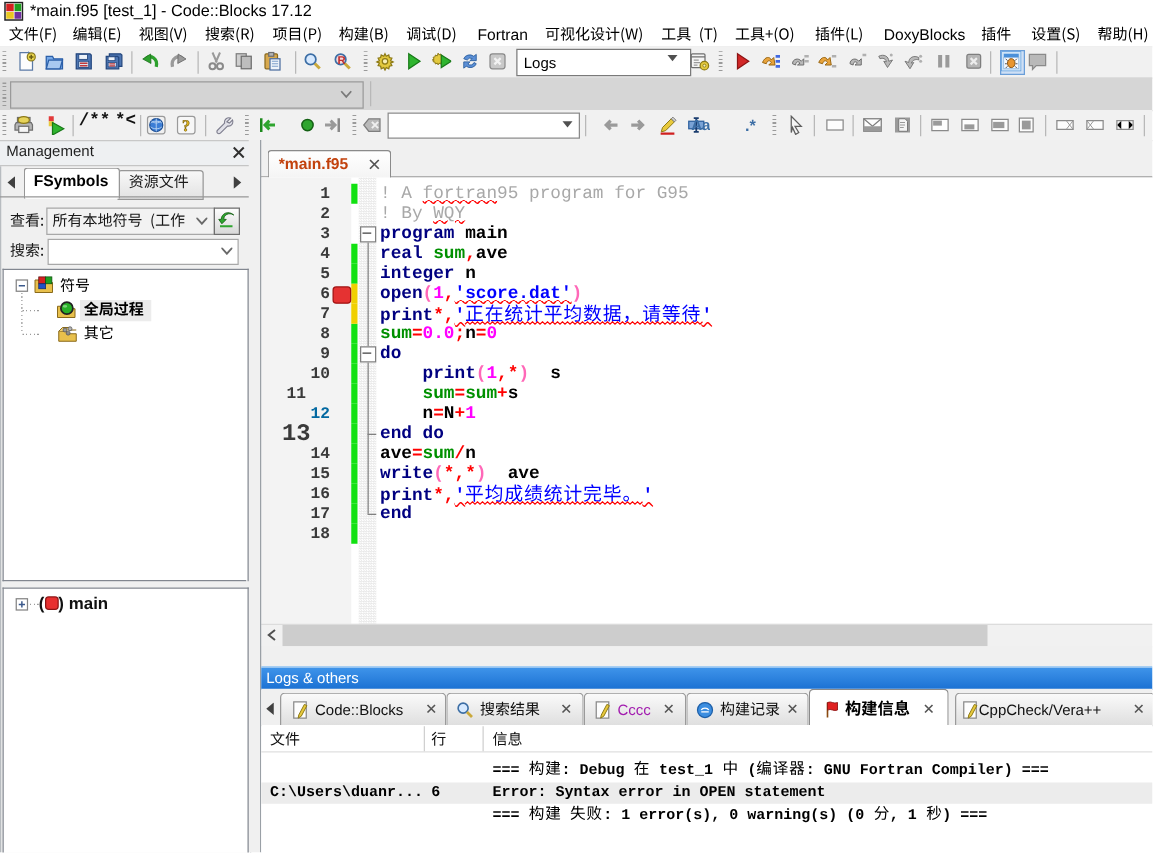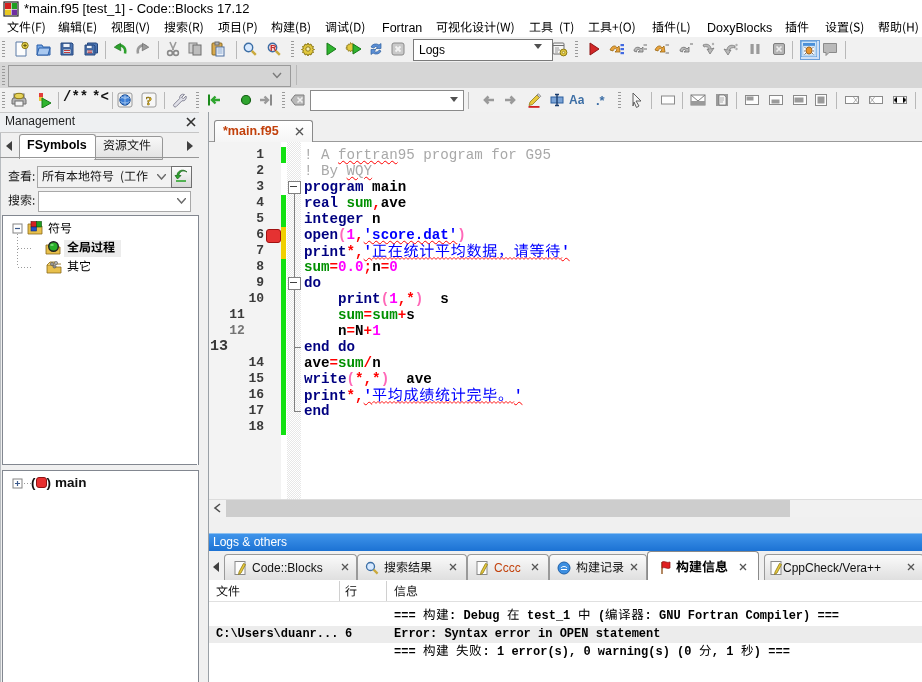--- a/index.html
+++ b/index.html
@@ -350,21 +350,21 @@
       </svg></div>
 <div style="position:absolute;left:526px;top:92px;width:16px;height:16px;line-height:0"><svg width="16" height="16" viewBox="0 0 16 16">
         <path d="M4 10L11 3l2.5 2.5-7 7L3 13.5z" fill="#e8c93c" stroke="#8d7a16" stroke-width=".8"></path>
         <path d="M11 3l1.3-1.3 2.5 2.5L13.5 5.5z" fill="#d0d0d0" stroke="#6e6e6e" stroke-width=".7"></path>
         <rect x="2.5" y="14" width="11" height="1.8" fill="#d02020"></rect>
       </svg></div>
 <div style="position:absolute;left:549px;top:92px;width:16px;height:16px;line-height:0"><svg width="16" height="16" viewBox="0 0 16 16">
         <rect x="2" y="5" width="12" height="6" fill="#7aa3d6" stroke="#2c5f9e"></rect>
         <path d="M8 2.5v11M6 2.5h4M6 13.5h4" stroke="#1a3c6e" stroke-width="1.4"></path>
       </svg></div>
-<div style="position:absolute;left:568px;top:92px;width:16px;height:16px;line-height:0"><svg width="16" height="16" viewBox="0 0 16 16">
+<div style="position:absolute;left:552px;top:92px;width:16px;height:16px;line-height:0"><svg width="16" height="16" viewBox="0 0 16 16">
         <text x="1" y="12" font-family="Liberation Sans" font-size="12" font-weight="bold" fill="#3c6ea5">Aa</text>
       </svg></div>
 <div style="position:absolute;left:594px;top:92px;width:16px;height:16px;line-height:0"><svg width="16" height="16" viewBox="0 0 16 16">
         <text x="2" y="13" font-family="Liberation Sans" font-size="13" font-weight="bold" fill="#3c6ea5">.*</text>
       </svg></div>
 <div style="position:absolute;left:618px;top:92px;width:3px;height:17px;background:repeating-linear-gradient(180deg,#9a9a9a 0 1px,transparent 1px 3px)"></div>
 <div style="position:absolute;left:628px;top:92px;width:16px;height:16px;line-height:0"><svg width="16" height="16" viewBox="0 0 16 16">
         <path d="M5 1l8 8h-5l3 5-2.5 1.5L6 10l-1 4z" fill="#f5f5f5" stroke="#5e5e5e"></path>
       </svg></div>
 <div style="position:absolute;left:651px;top:92px;width:1px;height:17px;background:#b8b8b8"></div>
@@ -563,22 +563,22 @@
 <div class="lm" style="position:absolute;left:210px;top:163px;width:54px;height:16px;line-height:16px;text-align:right;font-size:13px;font-weight:bold;color:#3a3a3a">2</div>
 <div class="lm" style="position:absolute;left:210px;top:179px;width:54px;height:16px;line-height:16px;text-align:right;font-size:13px;font-weight:bold;color:#3a3a3a">3</div>
 <div class="lm" style="position:absolute;left:210px;top:195px;width:54px;height:16px;line-height:16px;text-align:right;font-size:13px;font-weight:bold;color:#3a3a3a">4</div>
 <div class="lm" style="position:absolute;left:210px;top:211px;width:54px;height:16px;line-height:16px;text-align:right;font-size:13px;font-weight:bold;color:#3a3a3a">5</div>
 <div class="lm" style="position:absolute;left:210px;top:227px;width:54px;height:16px;line-height:16px;text-align:right;font-size:13px;font-weight:bold;color:#3a3a3a">6</div>
 <div class="lm" style="position:absolute;left:210px;top:243px;width:54px;height:16px;line-height:16px;text-align:right;font-size:13px;font-weight:bold;color:#3a3a3a">7</div>
 <div class="lm" style="position:absolute;left:210px;top:259px;width:54px;height:16px;line-height:16px;text-align:right;font-size:13px;font-weight:bold;color:#3a3a3a">8</div>
 <div class="lm" style="position:absolute;left:210px;top:275px;width:54px;height:16px;line-height:16px;text-align:right;font-size:13px;font-weight:bold;color:#3a3a3a">9</div>
 <div class="lm" style="position:absolute;left:210px;top:291px;width:54px;height:16px;line-height:16px;text-align:right;font-size:13px;font-weight:bold;color:#3a3a3a">10</div>
 <div class="lm" style="position:absolute;left:210px;top:307px;width:54px;height:16px;line-height:16px;text-align:center;font-size:13px;font-weight:bold;color:#3a3a3a">11</div>
-<div class="lm" style="position:absolute;left:210px;top:323px;width:54px;height:16px;line-height:16px;text-align:center;font-size:13px;font-weight:bold;color:#737373">12</div>
-<div class="lm" style="position:absolute;left:210px;top:339px;width:54px;height:16px;line-height:16px;text-align:left;font-size:15px;font-weight:bold;color:#3a3a3a">13</div>
+<div class="lm" style="position:absolute;left:210px;top:323px;width:54px;height:16px;line-height:16px;text-align:right;font-size:13px;font-weight:bold;color:#0369a1">12</div>
+<div class="lm" style="position:absolute;left:210px;top:339px;width:54px;height:16px;line-height:16px;text-align:center;font-size:19px;font-weight:bold;color:#3a3a3a">13</div>
 <div class="lm" style="position:absolute;left:210px;top:355px;width:54px;height:16px;line-height:16px;text-align:right;font-size:13px;font-weight:bold;color:#3a3a3a">14</div>
 <div class="lm" style="position:absolute;left:210px;top:371px;width:54px;height:16px;line-height:16px;text-align:right;font-size:13px;font-weight:bold;color:#3a3a3a">15</div>
 <div class="lm" style="position:absolute;left:210px;top:387px;width:54px;height:16px;line-height:16px;text-align:right;font-size:13px;font-weight:bold;color:#3a3a3a">16</div>
 <div class="lm" style="position:absolute;left:210px;top:403px;width:54px;height:16px;line-height:16px;text-align:right;font-size:13px;font-weight:bold;color:#3a3a3a">17</div>
 <div class="lm" style="position:absolute;left:210px;top:419px;width:54px;height:16px;line-height:16px;text-align:right;font-size:13px;font-weight:bold;color:#3a3a3a">18</div>
 <div style="position:absolute;left:266px;top:229px;width:13px;height:12px;background:#e53232;border:1px solid #a01010;border-radius:3px"></div>
 <div style="position:absolute;left:294px;top:193px;width:1px;height:218px;background:#808080"></div>
 <div style="position:absolute;left:294px;top:347px;width:7px;height:1px;background:#808080"></div>
 <div style="position:absolute;left:294px;top:411px;width:7px;height:1px;background:#808080"></div>
 <div style="position:absolute;left:288px;top:181px;width:11px;height:11px;background:#fff;border:1px solid #808080"></div>
@@ -671,21 +671,21 @@
           <use href="#gr679c" x="3000"></use>
         </g>
       </svg></div>
 <svg width="8" height="8" style="position:absolute;left:449px;top:563px">
       <path d="M1 1l6 6M7 1L1 7" stroke="#555" stroke-width="1.3"></path>
     </svg>
 <div style="position:absolute;left:475px;top:560px;width:14px;height:15px;line-height:0"><svg width="16" height="16" viewBox="0 0 16 16">
         <rect x="2" y="1.5" width="10" height="13" fill="#fdfdfd" stroke="#8a8a8a"></rect>
         <path d="M10.5 3.5L6 12l-.5 2.5L8 13l4.5-8.5z" fill="#e8c93c" stroke="#8d7a16" stroke-width=".8"></path>
       </svg></div>
-<div style="position:absolute;left:494px;top:561px;font-size:12px;color:#c2410c">Cccc</div>
+<div style="position:absolute;left:494px;top:561px;font-size:12px;color:#a21caf">Cccc</div>
 <svg width="8" height="8" style="position:absolute;left:531px;top:563px">
       <path d="M1 1l6 6M7 1L1 7" stroke="#555" stroke-width="1.3"></path>
     </svg>
 <div style="position:absolute;left:556px;top:560px;width:15px;height:15px;line-height:0"><svg width="16" height="16" viewBox="0 0 16 16">
         <circle cx="8" cy="8" r="6" fill="#3c8ee0" stroke="#1d5fa8"></circle>
         <path d="M5 8c1-2 5-2 6 0M5 9.5h6" stroke="#fff" stroke-width="1" fill="none"></path>
       </svg></div>
 <div style="position:absolute;left:576px;top:561px;line-height:0"><svg width="48.0" height="13.9" style="overflow:visible;">
         <g fill="#111" transform="translate(0 10.56) scale(0.012000)">
           <use href="#gr6784" x="0"></use>

